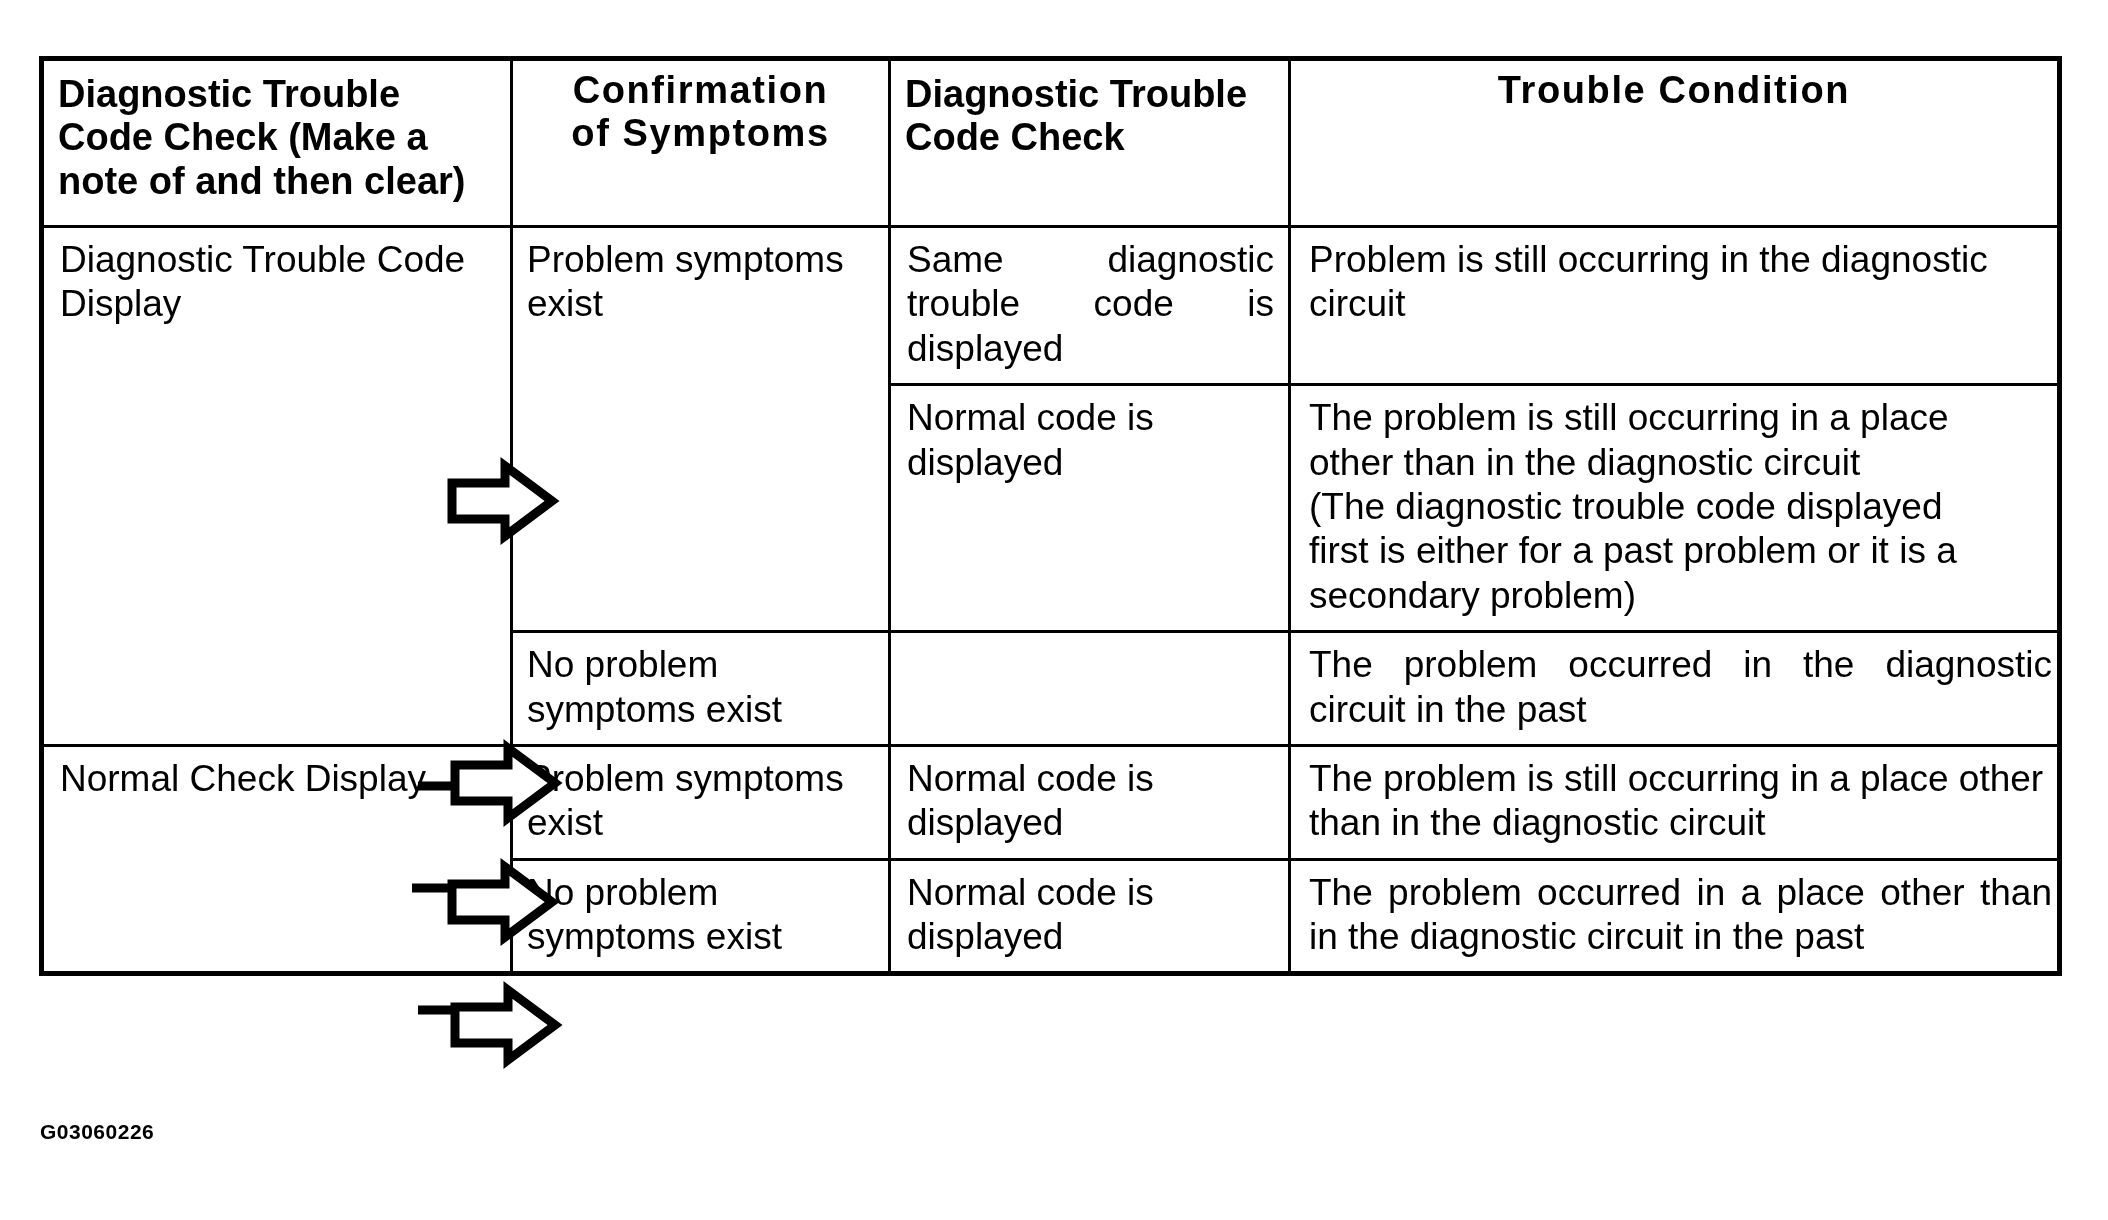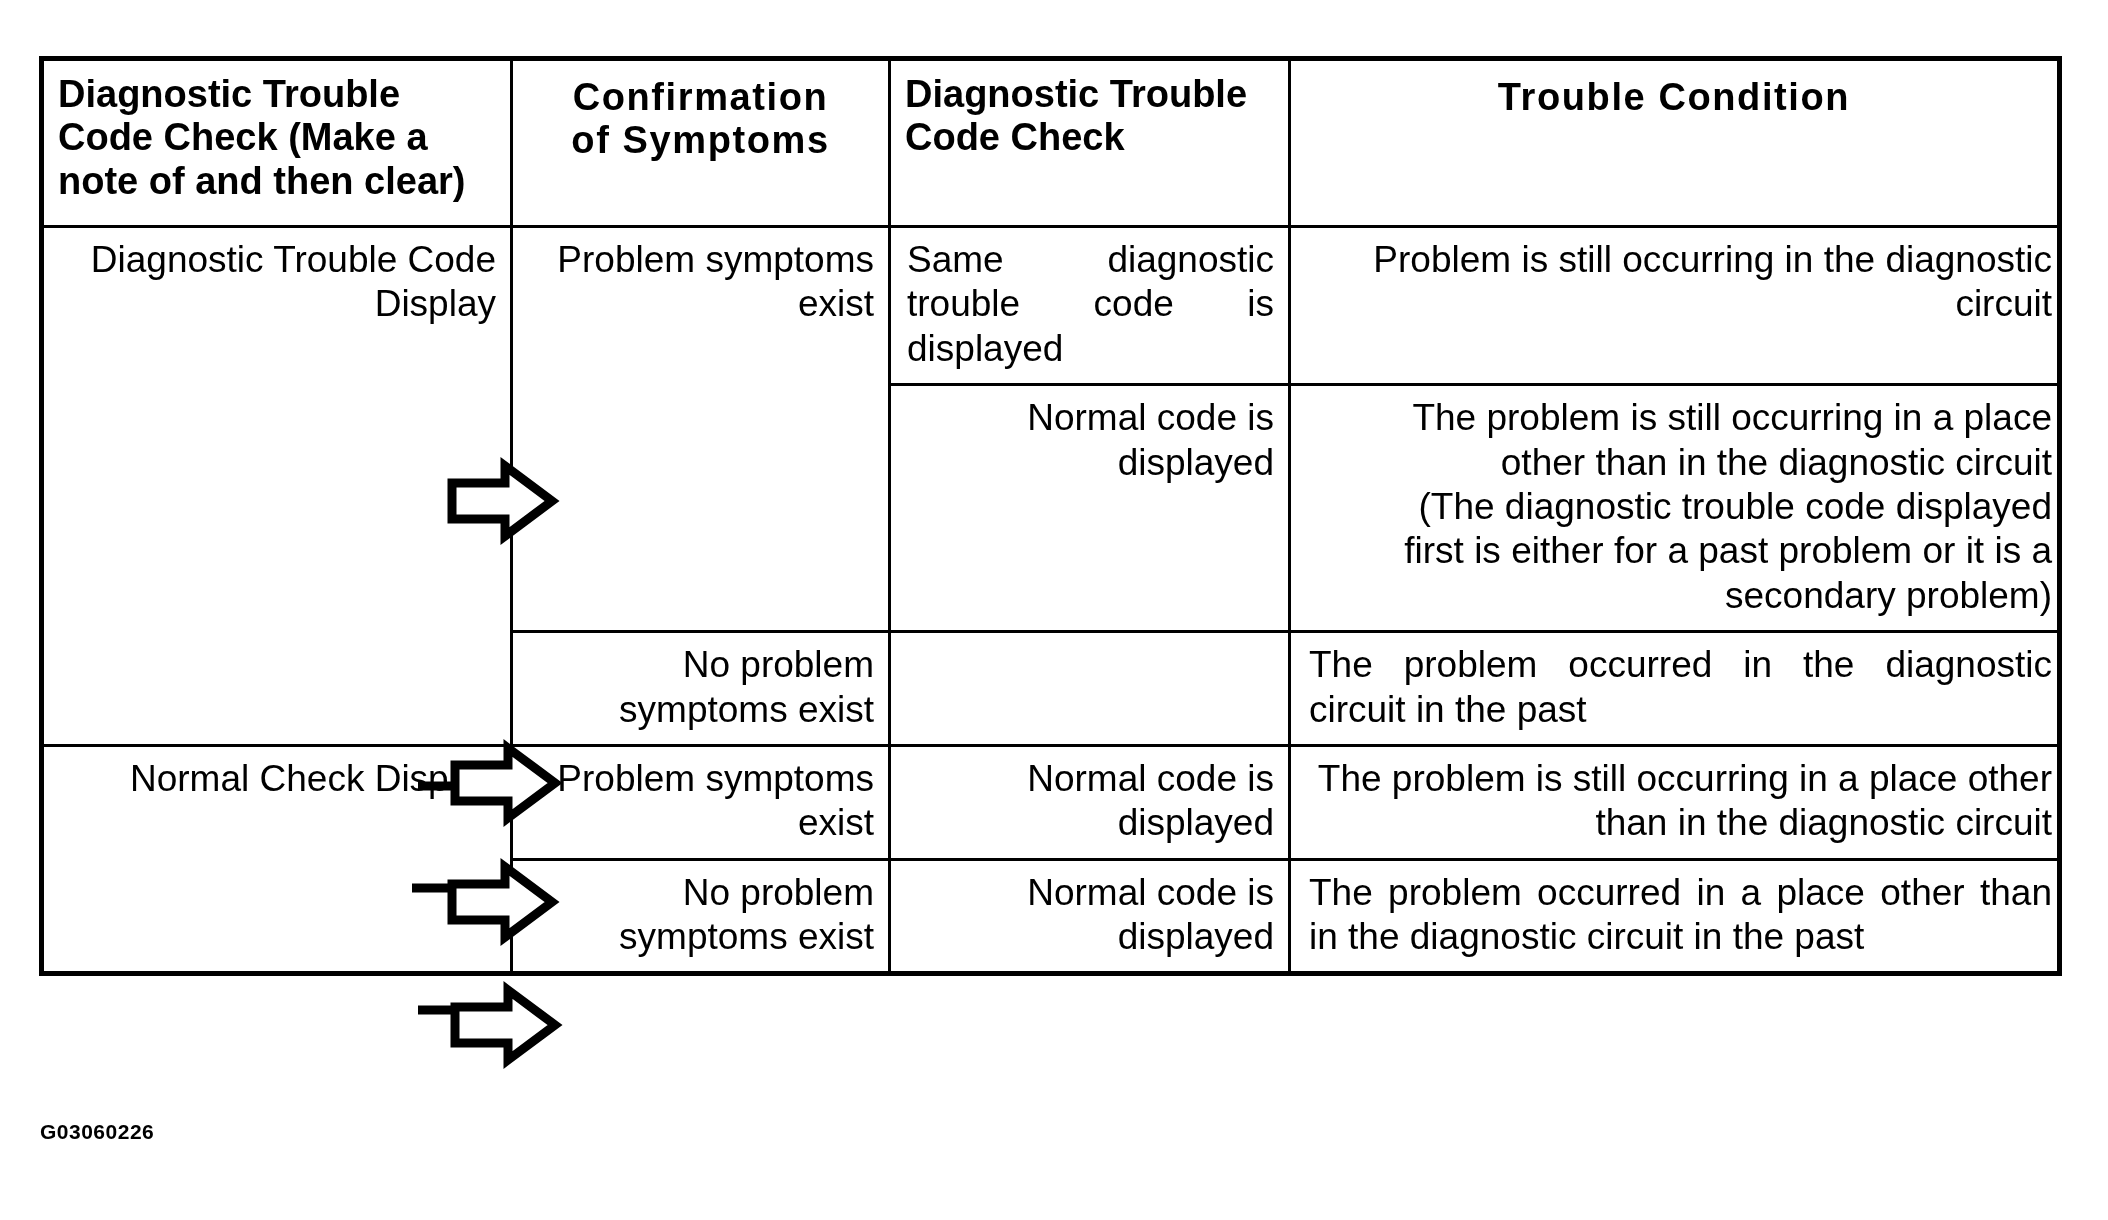--- a/index.html
+++ b/index.html
@@ -60,32 +60,31 @@
   }
   .hdr-left .hdr-cell-inner {
     text-align: left;
   }
   .hdr-center-mid {
     vertical-align: middle;
   }
   .hdr-center-mid .hdr-cell-inner {
     text-align: center;
     letter-spacing: 1.6px;
-    padding-top: 15px;
+    padding-top: 8px;
     padding-bottom: 0;
   }
   .hdr-vmid { vertical-align: middle; }
 
   
   .cell {
     font-size: 37px;
     line-height: 1.20;
     padding: 10px 14px 12px 16px;
     font-weight: normal;
-    text-align: right;
   }
   .cell.justify { text-align: justify; text-align-last: left; }
   .cell.tight   { padding-left: 14px; }
   .cell.c4pad   { padding-left: 18px; padding-right: 5px; }
 
   
   .r1 { height: 148px; }
   .r2 { height: 222px; }
   .r3 { height: 92px; }
   .r4 { height: 92px; }

